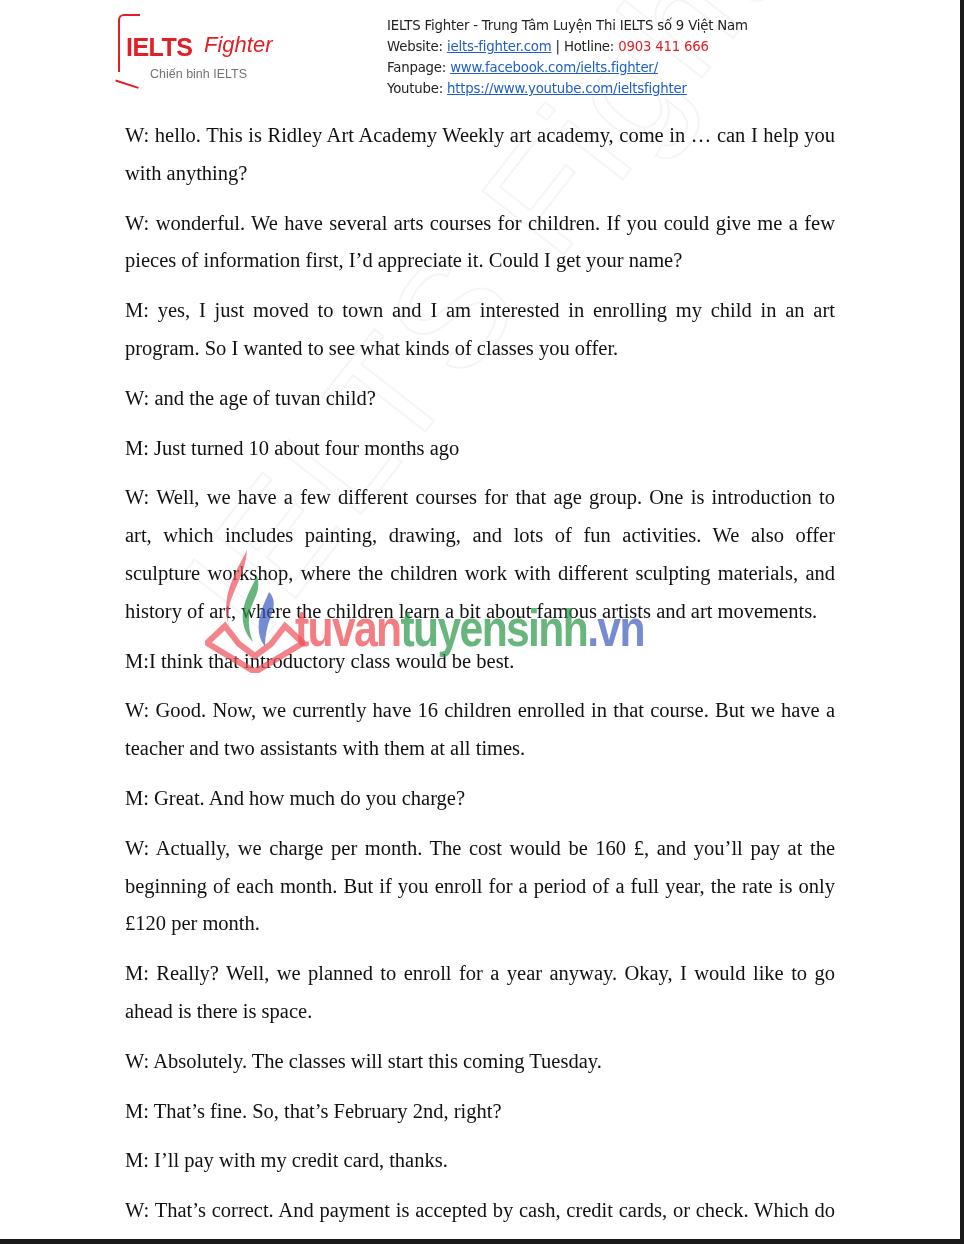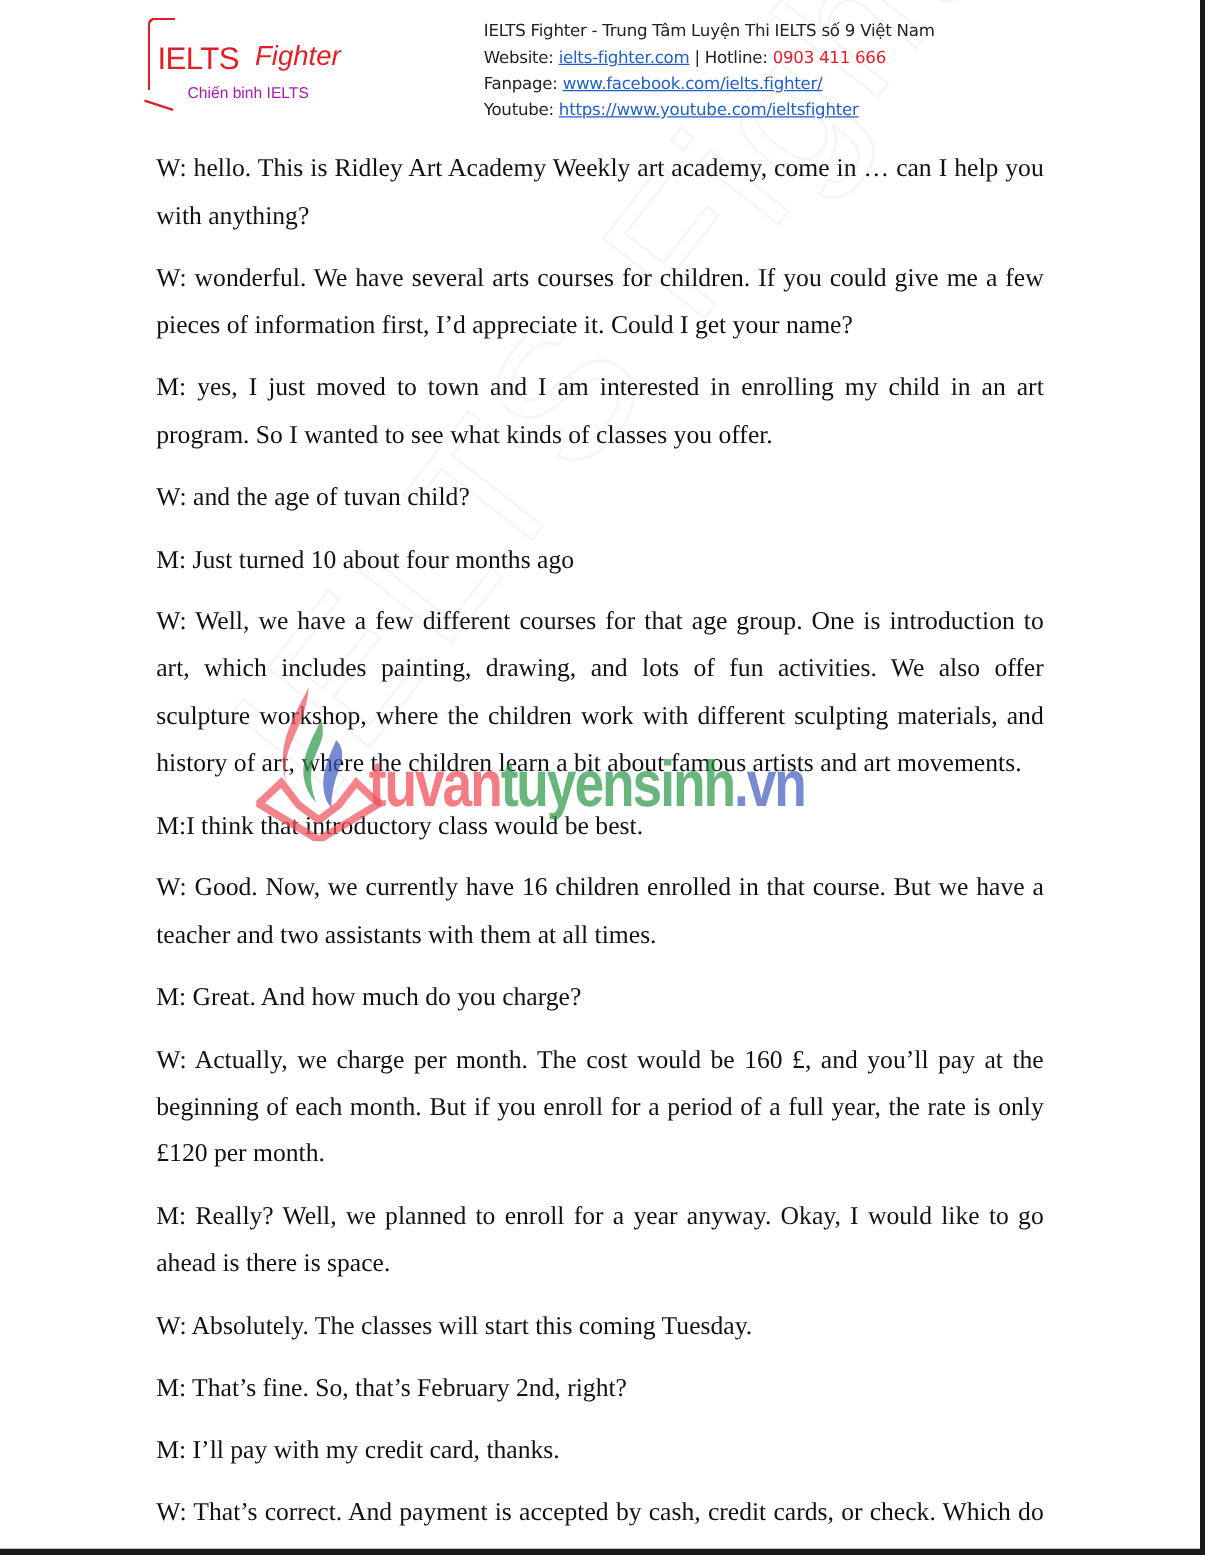--- a/index.html
+++ b/index.html
@@ -23,31 +23,31 @@
     border-top-left-radius: 6px;
   }
   .logo-bracket-mask { position: absolute; left: 26px; top: 0px; width: 140px; height: 6px; background: #fff; }
   .logo-bracket-mask2 { position: absolute; left: 0px; top: 60px; width: 10px; height: 20px; background: #fff; }
   .logo-tail {
     position: absolute; left: 5px; top: 58px; width: 24px; height: 10px;
     border-bottom: 2px solid #e21f26; transform: rotate(18deg); transform-origin: left top;
   }
   .logo-ielts {
     position: absolute; left: 12px; top: 21px;
-    font-family: "Liberation Sans", sans-serif; font-weight: normal; font-size: 25px;
+    font-family: "Liberation Sans", sans-serif; font-weight: bold; font-size: 25px;
     color: #e21f26; letter-spacing: -0.5px;
   }
   .logo-fighter {
     position: absolute; left: 90px; top: 20px;
     font-family: "Liberation Sans", sans-serif; font-style: italic; font-size: 22px;
     color: #e21f26;
   }
   .logo-sub {
     position: absolute; left: 36px; top: 55px;
-    font-family: "Liberation Sans", sans-serif; font-size: 12.5px; color: #a21caf;
+    font-family: "Liberation Sans", sans-serif; font-size: 12.5px; color: #737373;
   }
   .header-info {
     position: absolute; left: 387px; top: 15px;
     font-family: "DejaVu Sans", sans-serif; font-size: 13.3px; color: #222;
     line-height: 21px; letter-spacing: -0.2px;
   }
   .header-info a { color: #1f5fc7; text-decoration: underline; }
   .hotline-num { color: #e21f26; }
 
   

